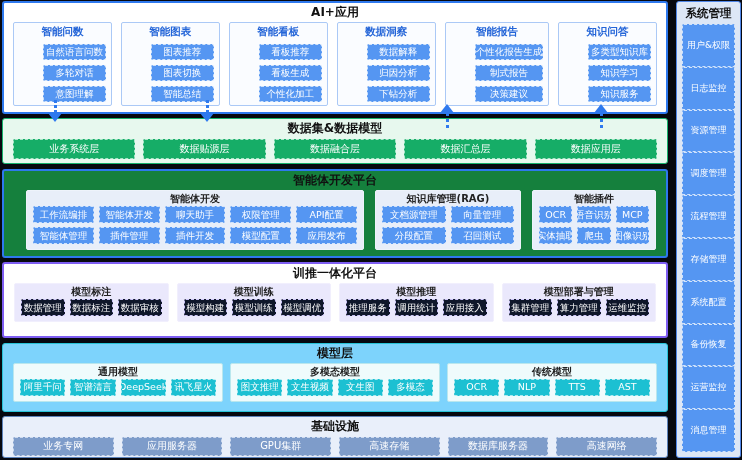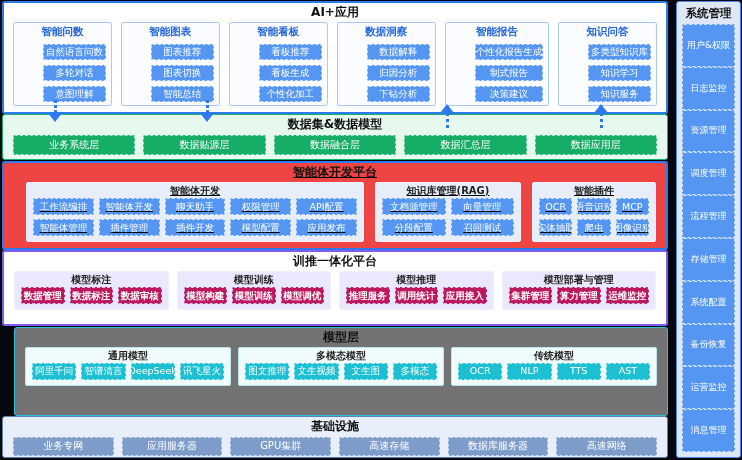--- a/index.html
+++ b/index.html
@@ -8,31 +8,31 @@
   #canvas { position:relative; width:742px; height:460px; background:#06080f; }
 
   
   .main-col { position:absolute; left:2px; top:1px; width:666px; height:457px;
               display:flex; flex-direction:column; justify-content:space-between; }
   .section { border-radius:3px; overflow:hidden; }
   .sec-title { font-size:12px; font-weight:bold; color:#111; text-align:center; line-height:15px; padding-top:2px; }
 
   .s-apps  { height:113px; background:#ffffff; border:2px solid #2e79ee; }
   .s-data  { height:46px;  background:#e7f8ee; border:1.5px solid #17b26c; }
-  .s-agent { height:89px;  background:#ef4444; border:2px solid #2e79ee;text-decoration:underline; }
+  .s-agent { height:89px;  background:#15803d; border:2px solid #2e79ee; }
   .s-train { height:76px;  background:#ffffff; border:2px solid #7e5ef2; }
-  .s-model { height:89px;  background:#737373; border:1.5px solid #28c3d7;margin-left:12px; }
+  .s-model { height:69px;  background:#7dd3fc; border:1.5px solid #28c3d7; }
   .s-infra { height:42px;  background:#e9effa; border:1.5px solid #5d83bb; }
 
   
   .chip { display:flex; align-items:center; justify-content:center; color:#fff;
           font-size:9.5px; line-height:1; border-radius:2px; white-space:nowrap; overflow:hidden; }
   .chip-blue   { background:#5596f2; border:1px dashed #cfe2fb; }
   .chip-green  { background:#16ad67; border:1px dashed #a9e6c9; }
-  .chip-purple { background:#be185d; border:1px dashed #cdc6f7;font-weight:bold; }
+  .chip-purple { background:#0f172a; border:1px dashed #cdc6f7; }
   .chip-cyan   { background:#1cc0d2; border:1px dashed #aeeaf0; }
   .chip-steel  { background:#7e9cca; border:1px dashed #ccd9ee; }
 
   
   .apps-row { display:flex; gap:9px; padding:2px 9px 0 9px; }
   .app-col { flex:1; background:#fafcff; border:1px solid #abc9f6; border-radius:2px; padding:1px 5px 3px 5px; }
   .app-col-title { font-size:10.5px; font-weight:bold; color:#2465d8; text-align:center; line-height:15px; }
   .app-col .chip { height:16px; margin-top:5px;margin-left:24px; }
 
   

